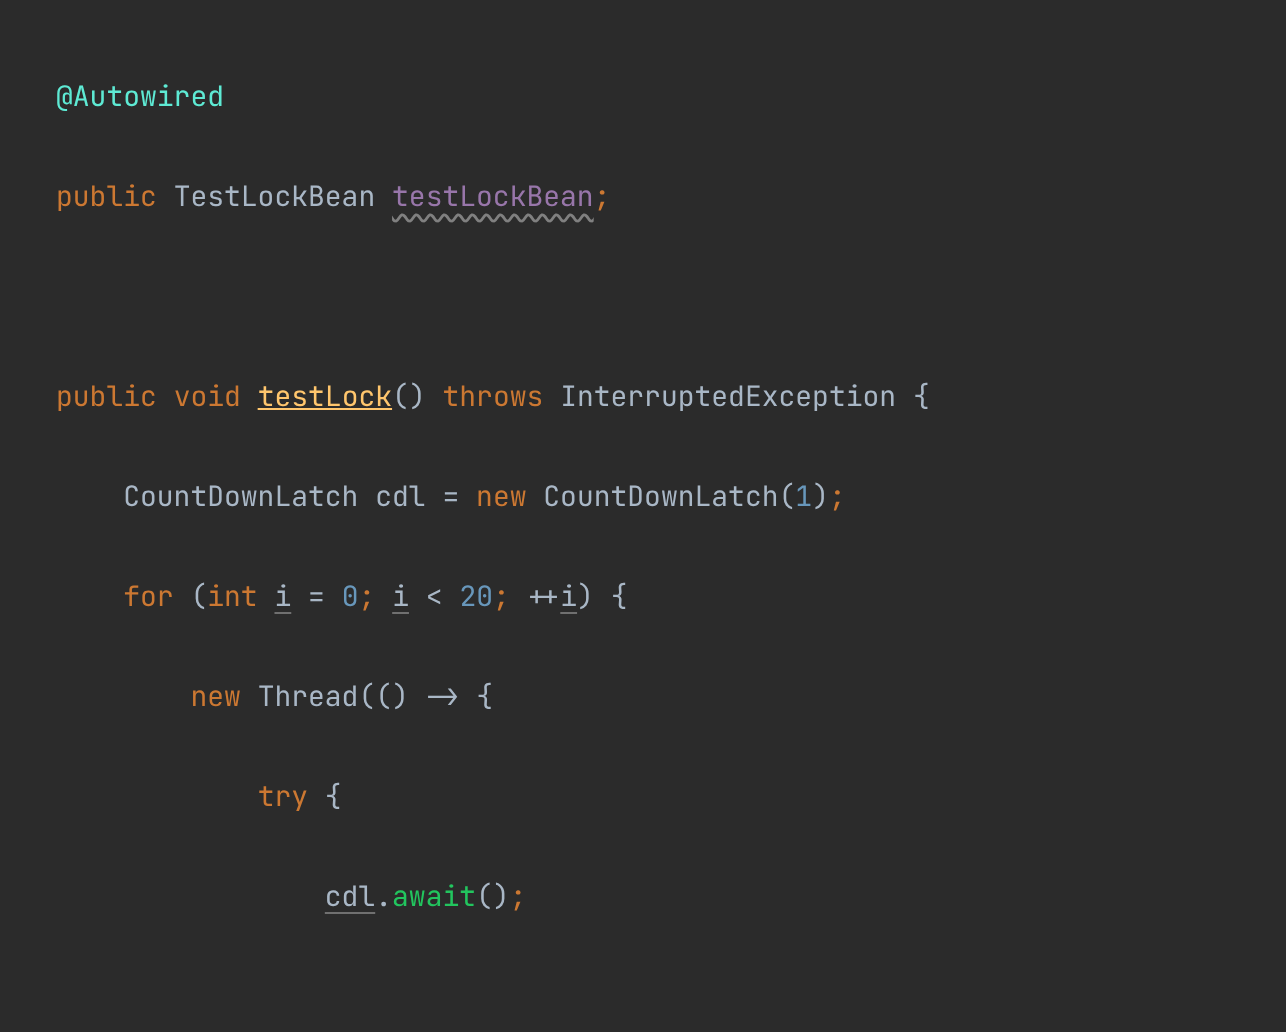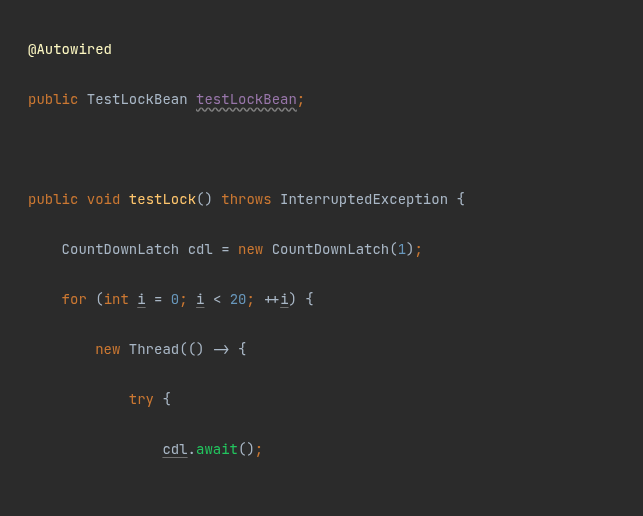--- a/index.html
+++ b/index.html
@@ -13,26 +13,26 @@
     width: 643px;
     height: 516px;
     overflow: hidden;
   }
   .code-area {
     padding: 12px 0 0 28px;
     white-space: pre;
   }
   .ln { display: block; height: 25px; }
   
-  .anno   { color: #fef9c3; }
+  .anno   { color: #5eead4; }
   .kw     { color: #cc7832; }
   .type   { color: #a9b7c6; }
   .ident  { color: #a9b7c6; }
   .field-wavy { color: #9876aa; text-decoration: underline wavy #808080; text-underline-offset: 3px; }
-  .method { color: #ffc66d; }
+  .method { color: #ffc66d; text-decoration: underline; }
   .num    { color: #6897bb; }
   .paren  { color: #a9b7c6; }
   .brace  { color: #a9b7c6; }
   .semi   { color: #cc7832; }
   .op     { color: #a9b7c6; }
   .local-u { color: #a9b7c6; text-decoration: underline; text-underline-offset: 3px; text-decoration-color: #707070; }
   .call   { color: #22c55e; }
 </style>
 </head>
 <body>

